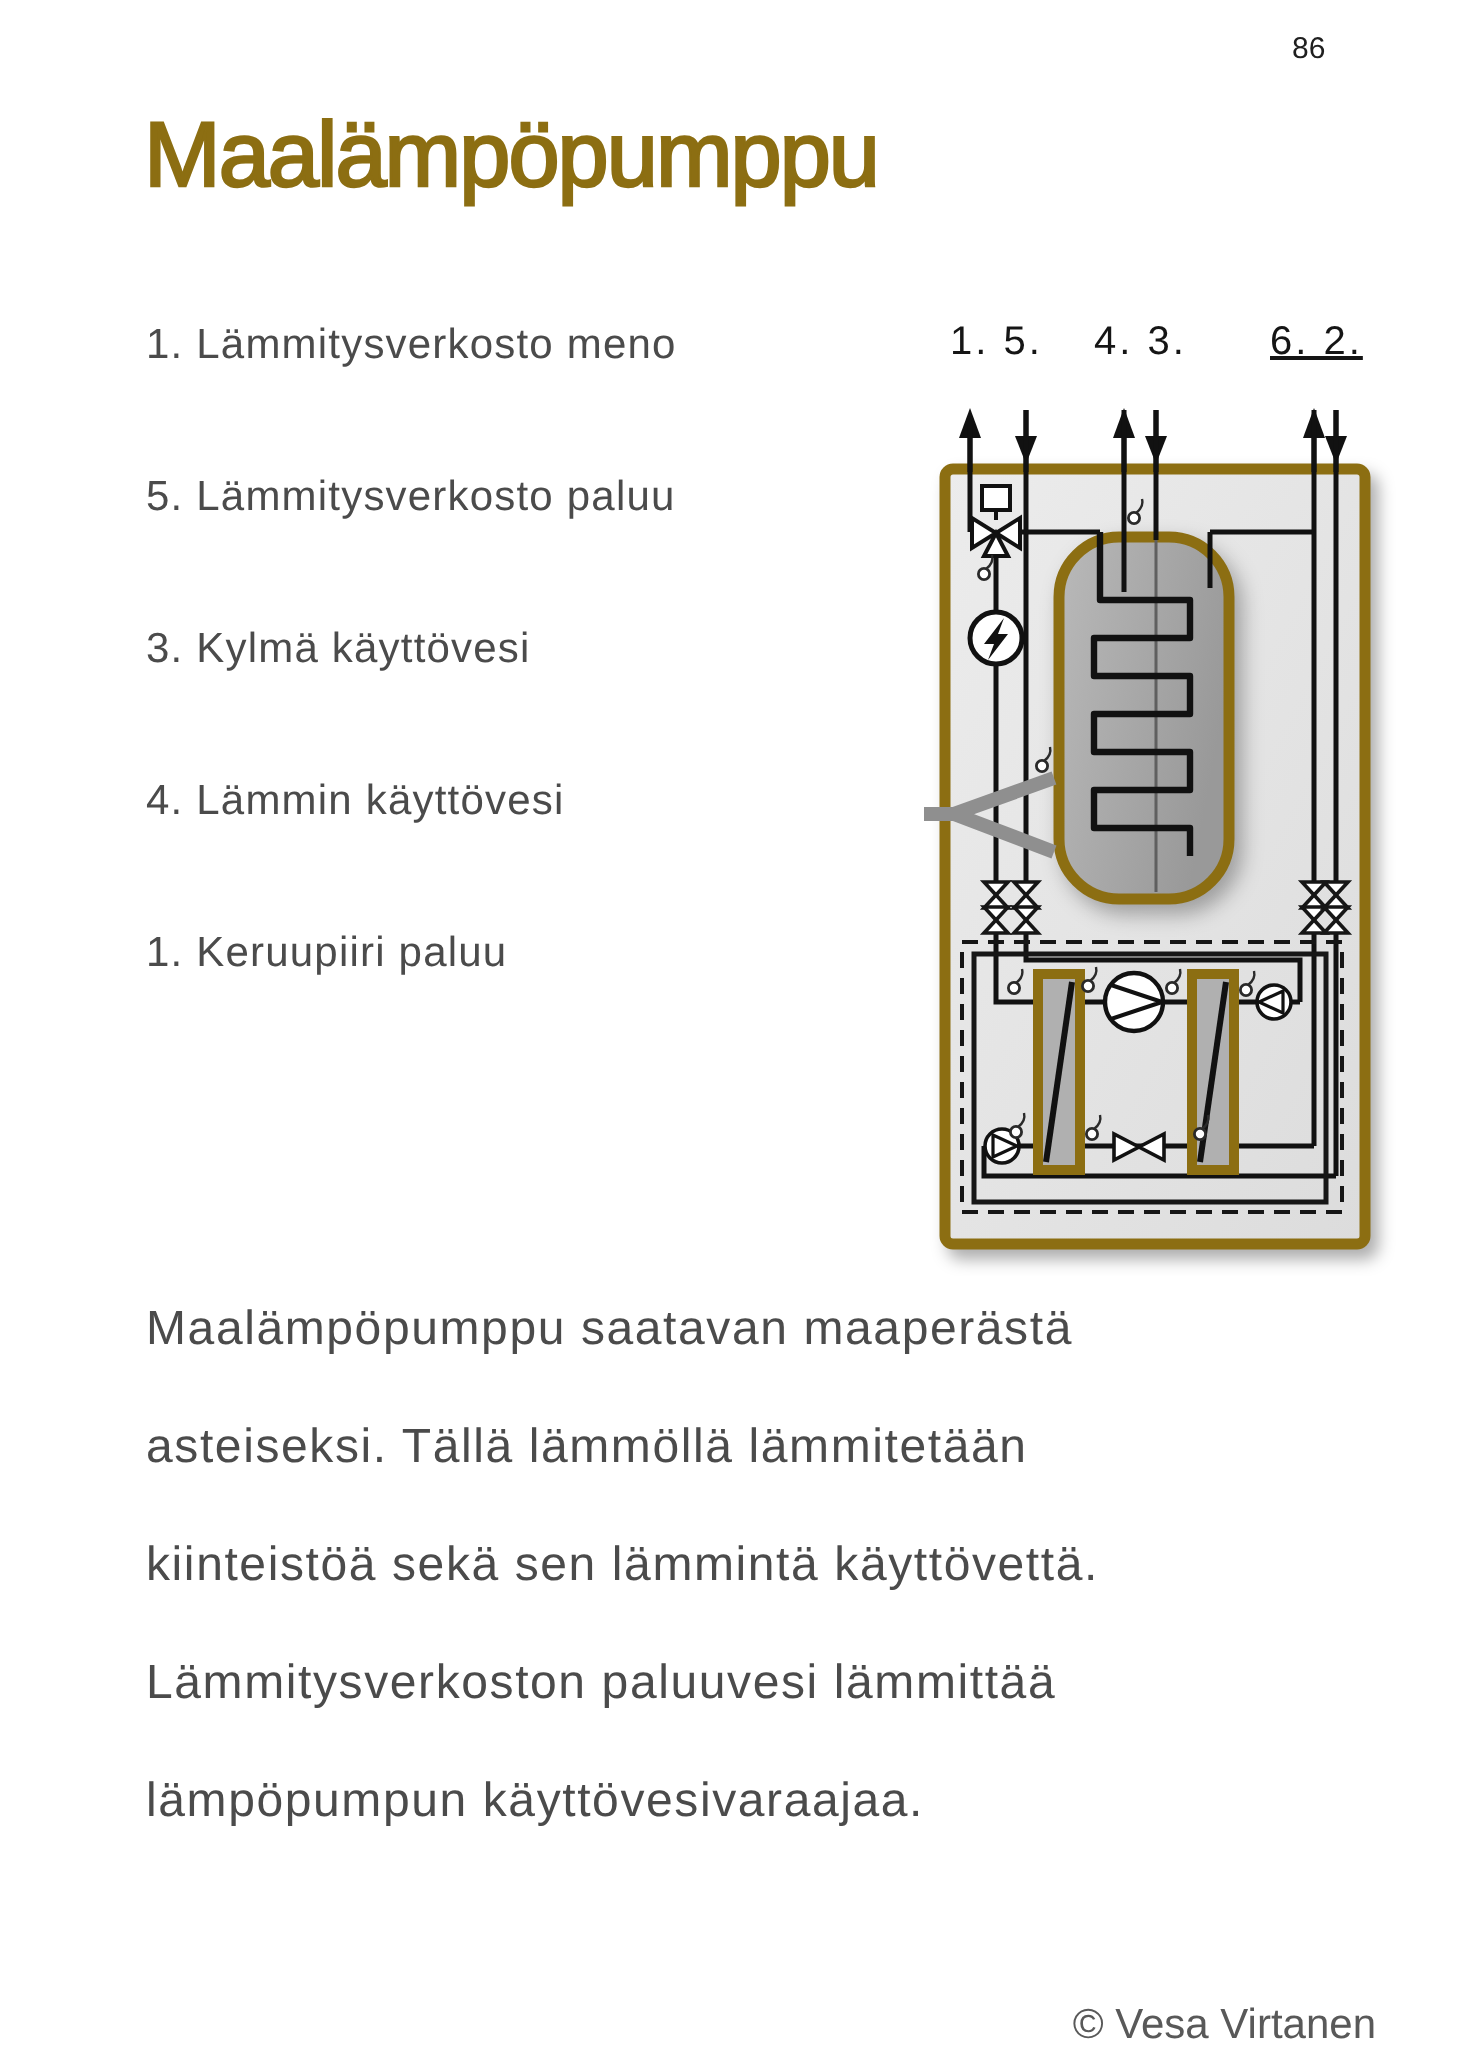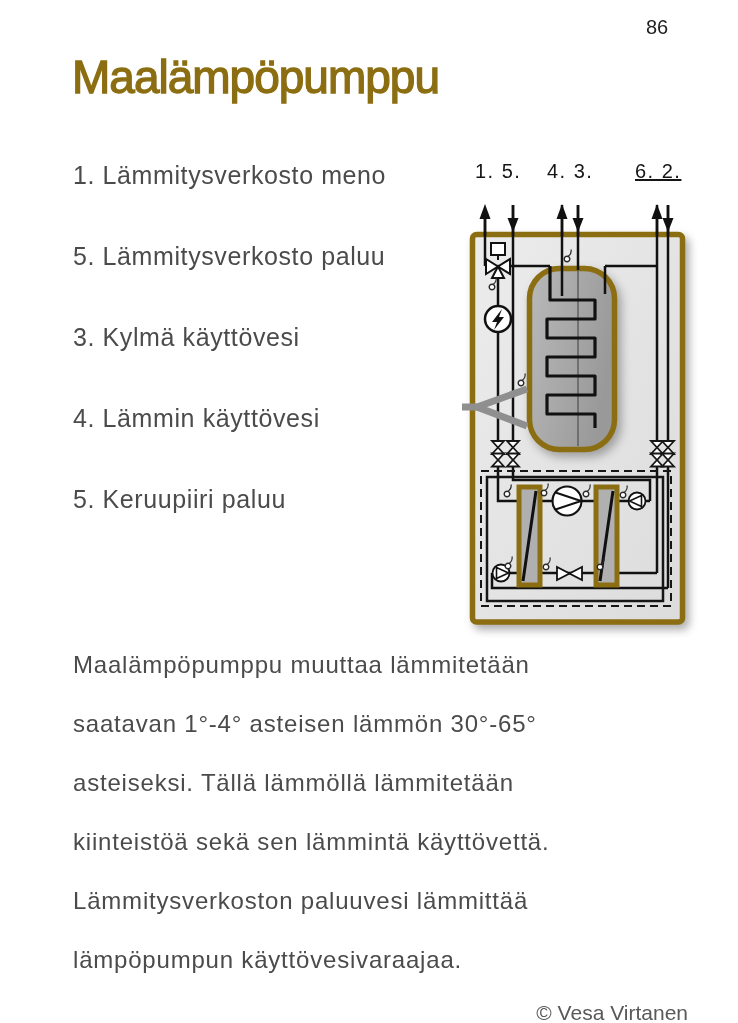--- a/index.html
+++ b/index.html
@@ -6,32 +6,32 @@
     --gold:#8c6e12;
     --ink:#161616;
     --textgray:#4b4b4b;
   }
   html,body{margin:0;padding:0;}
   body{
     width:738px;height:1023px;position:relative;background:#ffffff;
     font-family:"Liberation Sans", sans-serif;overflow:hidden;
   }
   .page-number{
-    position:absolute;left:646px;top:16px;font-size:20px;color:#1f1f1f;
+    position:absolute;left:646px;top:16px;font-size:15px;color:#1f1f1f;
   }
   .title{
     position:absolute;left:72px;top:50px;margin:0;
     font-size:46px;font-weight:normal;color:var(--gold);
     letter-spacing:-1px;-webkit-text-stroke:1.3px var(--gold);
   }
   .legend{
     position:absolute;left:73px;top:161px;width:400px;
   }
   .legend .item{
-    font-size:25px;color:var(--textgray);letter-spacing:0.6px;
+    font-size:21px;color:var(--textgray);letter-spacing:0.6px;
     margin-bottom:52px;white-space:nowrap;
   }
   .pipe-label{
     position:absolute;top:160px;font-size:20px;color:#151515;
     letter-spacing:1.5px;white-space:nowrap;
   }
   .pl-0{left:475px;} .pl-1{left:547px;} .pl-2{left:635px;text-decoration:underline;}
   .bodytext{
     position:absolute;left:73px;top:651px;width:620px;
   }
@@ -50,21 +50,21 @@
 <body>
 
 <div class="page-number">86</div>
 <h1 class="title">Maalämpöpumppu</h1>
 
 <div class="legend">
   <div class="item">1. Lämmitysverkosto meno</div>
   <div class="item">5. Lämmitysverkosto paluu</div>
   <div class="item">3. Kylmä käyttövesi</div>
   <div class="item">4. Lämmin käyttövesi</div>
-  <div class="item">5. Keruupiiri paluu</div>
+  <div class="item">1. Keruupiiri paluu</div>
 </div>
 
 <span class="pipe-label pl-0">1. 5.</span>
 <span class="pipe-label pl-1">4. 3.</span>
 <span class="pipe-label pl-2">6. 2.</span>
 
 <svg class="diagram" width="300" height="445" viewBox="438 193 300 445" xmlns="http://www.w3.org/2000/svg">
   <defs>
     <linearGradient id="boxGrad" x1="0" y1="0" x2="1" y2="1">
       <stop offset="0" stop-color="#ececec"></stop>
@@ -191,21 +191,20 @@
     <use href="#sens" x="600" y="567"></use>
   </g>
 
   <g stroke="#8f8f8f" stroke-width="7" fill="none">
     <polyline points="527,389 477,407 527,426"></polyline>
     <line x1="462" y1="407" x2="477" y2="407"></line>
   </g>
 </svg>
 
 <div class="bodytext">
-  <div class="line">Maalämpöpumppu muuttaa lämmitetään</div>
-  <div class="line">saatavan 1°-4° asteisen lämmön 30°-65°</div>
+  <div class="line">Maalämpöpumppu saatavan maaperästä</div>
   <div class="line">asteiseksi. Tällä lämmöllä lämmitetään</div>
   <div class="line">kiinteistöä sekä sen lämmintä käyttövettä.</div>
   <div class="line">Lämmitysverkoston paluuvesi lämmittää</div>
   <div class="line">lämpöpumpun käyttövesivaraajaa.</div>
 </div>
 
 <div class="copyright">© Vesa Virtanen</div>
 
 </body></html>

